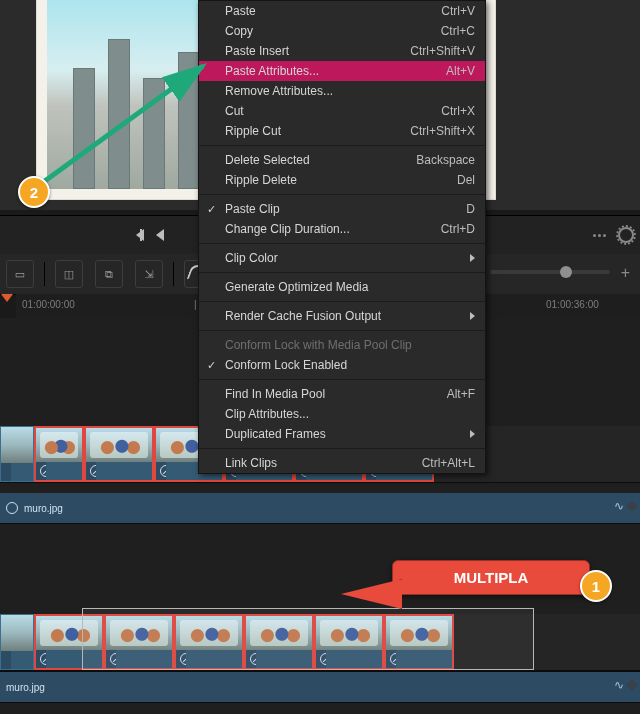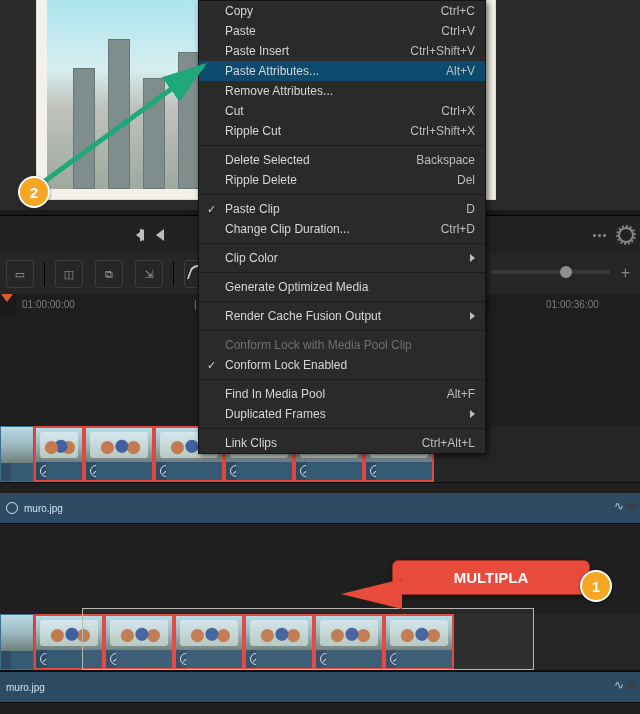--- a/index.html
+++ b/index.html
@@ -46,21 +46,21 @@
   .clip .bar .sp{width:10px;height:10px;border:1.5px solid #cfe1ee;border-radius:50%;position:relative;flex:0 0 auto}
   .clip .bar .sp:before{content:"";position:absolute;left:50%;top:50%;width:1px;height:4px;background:#cfe1ee;transform-origin:top;transform:translate(-50%,0) rotate(45deg)}
   
   .longclip{position:relative;height:30px;background:#2e4b64;border-bottom:1px solid #0c0c0c;display:flex;align-items:center;color:#cfe1ee;font-size:10px;padding-left:6px}
   .longclip .end{position:absolute;right:4px;top:6px;display:flex;gap:6px;align-items:center;color:#cfe1ee}
   .zig{font-size:12px;letter-spacing:-2px;color:#9fc4da}
   .diam{width:8px;height:8px;background:#39424a;transform:rotate(45deg)}
   
   .menu{position:absolute;left:198px;top:0;width:286px;background:#2a2a2a;border:1px solid #141414;box-shadow:2px 2px 6px rgba(0,0,0,.6);color:#d6d6d6;font-size:12px;z-index:50}
   .menu .mi{display:flex;align-items:center;height:20px;padding:0 10px 0 26px;position:relative;white-space:nowrap}
-  .menu .mi.hl{background:#0c4a6e}
+  .menu .mi.hl{background:#be185d}
   .menu .mi .sc{margin-left:auto;color:#bdbdbd}
   .menu .mi.dis{color:#6f6f6f}
   .menu hr{border:none;border-top:1px solid #1b1b1b;margin:4px 0}
   .menu .check:before{content:"✓";position:absolute;left:8px;color:#d6d6d6;font-size:11px}
   .menu .sub:after{content:"";position:absolute;right:10px;top:6px;border-left:5px solid #bdbdbd;border-top:4px solid transparent;border-bottom:4px solid transparent}
   
   .arrow{position:absolute;z-index:60;pointer-events:none}
   .badge{position:absolute;width:28px;height:28px;border-radius:50%;background:#f5a623;border:2px solid #fff;color:#fff;font-weight:bold;font-size:15px;display:flex;align-items:center;justify-content:center;z-index:70;box-shadow:0 1px 3px rgba(0,0,0,.5)}
   .callout{position:absolute;background:#e84b3c;border:1px solid #9a2e23;border-radius:6px;color:#fff;font-weight:bold;font-size:15px;text-align:center;padding:8px 14px;z-index:65;box-shadow:0 2px 5px rgba(0,0,0,.5)}
   .callout .tail{position:absolute;left:-52px;top:18px;width:60px;height:28px;background:#e84b3c;border:1px solid #9a2e23;border-right:none;clip-path:polygon(0 50%,100% 0,100% 100%)}
@@ -236,26 +236,26 @@
           <span class="zig">∿</span>
           <span class="diam"></span>
         </span>
     </div>
   </div>
 
   <div class="selbox" style="left:82px;top:608px;width:450px;height:60px"></div>
 
   <div class="menu" id="ctxmenu">
       <div class="mi">
+        <span>Paste</span>
+        <span class="sc">Ctrl+V</span>
+      </div>
+      <div class="mi">
         <span>Copy</span>
         <span class="sc">Ctrl+C</span>
-      </div>
-      <div class="mi">
-        <span>Paste</span>
-        <span class="sc">Ctrl+V</span>
       </div>
       <div class="mi">
         <span>Paste Insert</span>
         <span class="sc">Ctrl+Shift+V</span>
       </div>
       <div class="mi hl">
         <span>Paste Attributes...</span>
         <span class="sc">Alt+V</span>
       </div>
       <div class="mi">
@@ -303,20 +303,23 @@
       <div class="mi dis">
         <span>Conform Lock with Media Pool Clip</span>
       </div>
       <div class="mi check">
         <span>Conform Lock Enabled</span>
       </div>
       <hr>
       <div class="mi">
         <span>Find In Media Pool</span>
         <span class="sc">Alt+F</span>
+      </div>
+      <div class="mi">
+        <span>Clip Attributes...</span>
       </div>
       <div class="mi sub">
         <span>Duplicated Frames</span>
       </div>
       <hr>
       <div class="mi">
         <span>Link Clips</span>
         <span class="sc">Ctrl+Alt+L</span>
       </div>
     </div>

